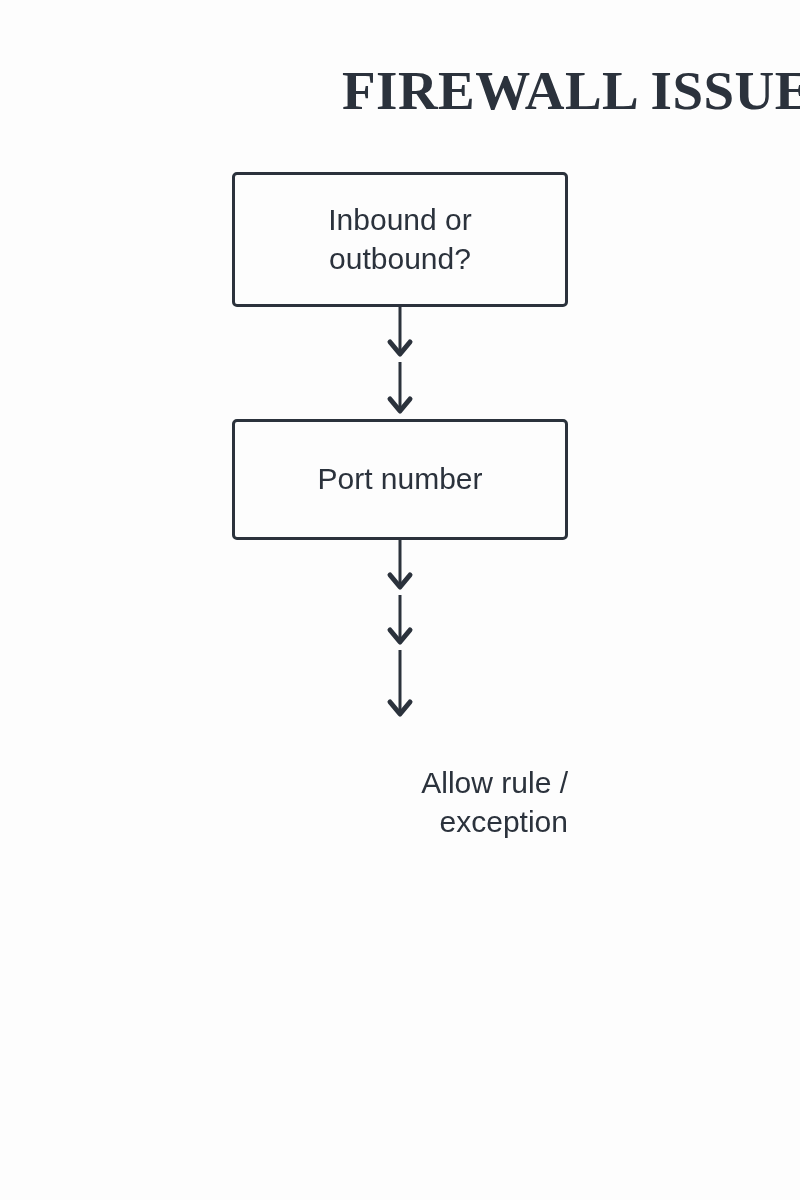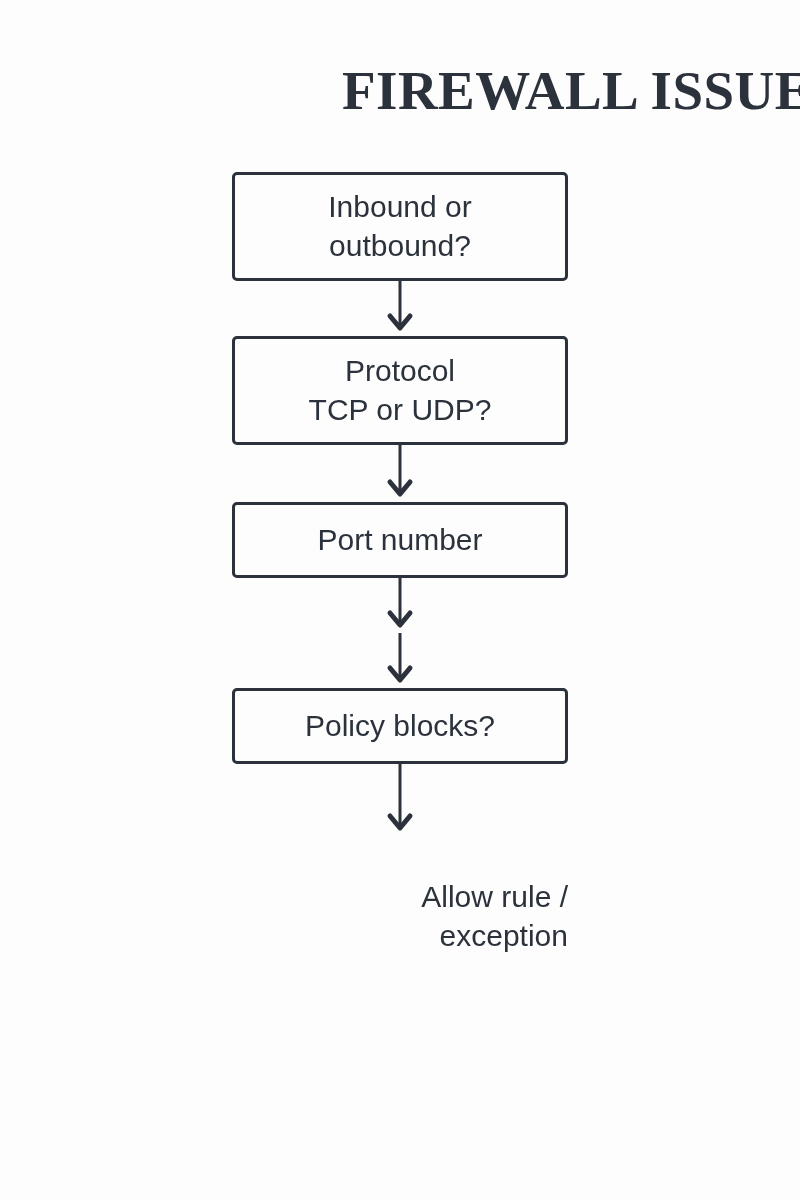--- a/index.html
+++ b/index.html
@@ -55,22 +55,22 @@
     background: #fdfdfd;
     display: flex;
     align-items: center;
     justify-content: center;
     text-align: center;
     font-size: 30px;
     line-height: 1.28;
     color: #2b323c;
     padding: 6px 14px;
   }
-  .node.two-line { height: 109px; }
-  .node.one-line { height: 76px; }
+  .node.two-line { height: 135px; }
+  .node.one-line { height: 121px; }
 
   .node-label {
     display: block;
     white-space: pre-line;
   }
 
   
   .terminal {
     width: 336px;
     text-align: right;
@@ -104,24 +104,20 @@
 outbound?</span>
     </div>
 
     <div class="arrow">
       <svg width="30" height="55" viewBox="0 0 30 55" aria-hidden="true">
         <line x1="15" y1="0" x2="15" y2="44" stroke="#2b323c" stroke-width="3"></line>
         <polyline points="5,35 15,47 25,35" fill="none" stroke="#2b323c" stroke-width="5" stroke-linecap="round" stroke-linejoin="round"></polyline>
       </svg>
     </div>
 
-    <div class="node two-line">
-      <span class="node-label">Protocol
-TCP or UDP?</span>
-    </div>
 
     <div class="arrow">
       <svg width="30" height="57" viewBox="0 0 30 57" aria-hidden="true">
         <line x1="15" y1="0" x2="15" y2="46" stroke="#2b323c" stroke-width="3"></line>
         <polyline points="5,37 15,49 25,37" fill="none" stroke="#2b323c" stroke-width="5" stroke-linecap="round" stroke-linejoin="round"></polyline>
       </svg>
     </div>
 
     <div class="node one-line">
       <span class="node-label">Port number</span>
@@ -135,23 +131,20 @@
     </div>
 
 
     <div class="arrow">
       <svg width="30" height="55" viewBox="0 0 30 55" aria-hidden="true">
         <line x1="15" y1="0" x2="15" y2="44" stroke="#2b323c" stroke-width="3"></line>
         <polyline points="5,35 15,47 25,35" fill="none" stroke="#2b323c" stroke-width="5" stroke-linecap="round" stroke-linejoin="round"></polyline>
       </svg>
     </div>
 
-    <div class="node one-line">
-      <span class="node-label">Policy blocks?</span>
-    </div>
 
     <div class="arrow">
       <svg width="30" height="72" viewBox="0 0 30 72" aria-hidden="true">
         <line x1="15" y1="0" x2="15" y2="61" stroke="#2b323c" stroke-width="3"></line>
         <polyline points="5,52 15,64 25,52" fill="none" stroke="#2b323c" stroke-width="5" stroke-linecap="round" stroke-linejoin="round"></polyline>
       </svg>
     </div>
 
     <div class="terminal">
       <span>Allow rule /

